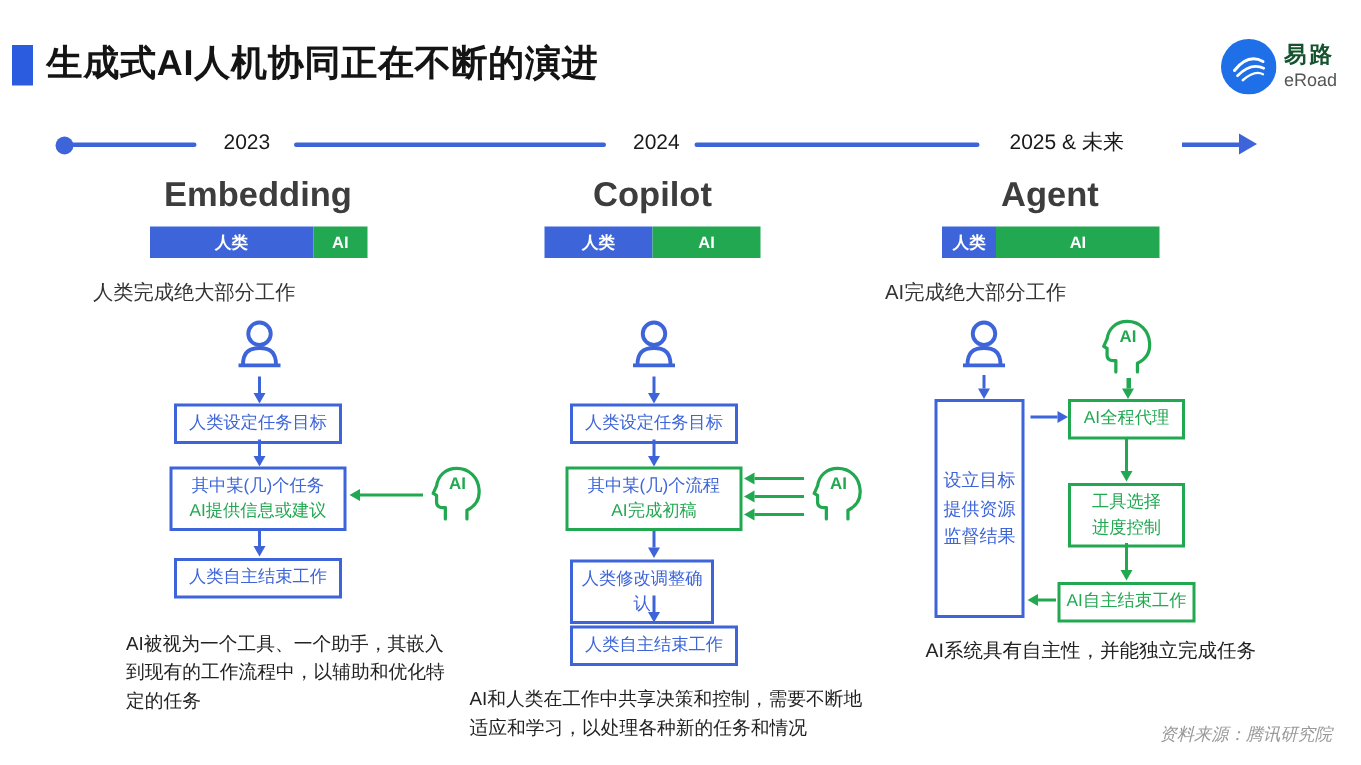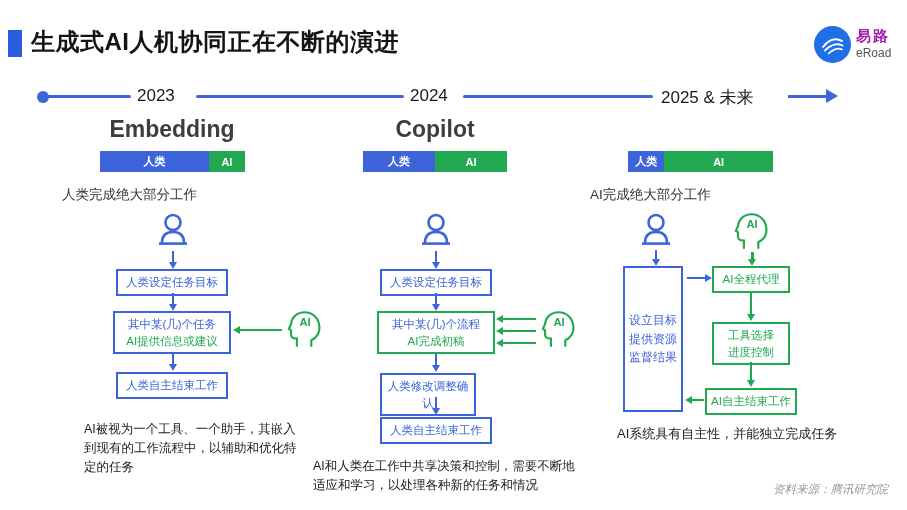--- a/index.html
+++ b/index.html
@@ -5,26 +5,26 @@
   html,body { margin:0; padding:0; }
   .slide {
     position:relative; width:907px; height:510px; background:#ffffff; overflow:hidden;
     font-family:"Liberation Sans","DejaVu Sans",sans-serif;
   }
   
   .accent-sq { position:absolute; left:8px; top:30px; width:14px; height:27px; background:#2B5CE0; }
   .main-title { position:absolute; left:31px; top:26px; font-size:24px; font-weight:700; color:#141414; letter-spacing:0.5px; }
   .logo { position:absolute; left:814px; top:26px; width:90px; height:38px; }
   .logo-circle { position:absolute; left:0; top:0; }
-  .logo-name { position:absolute; left:42px; top:1px; font-size:15px; font-weight:700; color:#a21caf; letter-spacing:2px; }
+  .logo-name { position:absolute; left:42px; top:1px; font-size:15px; font-weight:700; color:#14532d; letter-spacing:2px; }
   .logo-sub  { position:absolute; left:42px; top:20px; font-size:12px; color:#555; }
   
   .tl-dot  { position:absolute; left:37px; top:91px; width:12px; height:12px; border-radius:50%; background:#3D65D9; }
   .tl-seg  { position:absolute; top:95px; height:3px; background:#3D65D9; border-radius:2px; }
-  .tl-label{ position:absolute; top:86px; font-size:17px; color:#1a1a1a; white-space:nowrap; }
+  .tl-label{ position:absolute; top:86px; font-size:14px; color:#1a1a1a; white-space:nowrap;margin-left:12px; }
   .tl-arrow{ position:absolute; left:788px; top:95px; width:38px; height:3px; background:#3D65D9; }
   .tl-arrow::after { content:""; position:absolute; right:-12px; top:-6px;
     border-top:7.5px solid transparent; border-bottom:7.5px solid transparent; border-left:12px solid #3D65D9; }
   
   .stage-title { position:absolute; top:116px; width:200px; text-align:center; font-size:23px; font-weight:700; color:#3d3d3d; }
   .bar { position:absolute; top:151px; height:21px; display:flex; }
   .bar-seg { height:100%; display:flex; align-items:center; justify-content:center; color:#fff; font-size:11px; font-weight:700; overflow:hidden; }
   .bar-seg.human { background:#3D65D9; }
   .bar-seg.ai    { background:#21A851; }
   .stage-sub { position:absolute; top:186px; width:220px; text-align:left; font-size:13.5px; color:#333; white-space:nowrap; }
@@ -156,20 +156,21 @@
     <text x="20" y="19.5" text-anchor="middle" font-size="12.5" font-weight="bold" fill="#21A851">AI</text>
   </svg>
   <div class="varr blue" style="left:435px;top:354px;height:11px;"></div>
 
   <div class="fbox" style="left:380px;top:373px;width:96px;">人类修改调整确认</div>
   <div class="varr blue" style="left:435px;top:397px;height:11px;"></div>
   <div class="fbox" style="left:380px;top:417px;width:112px;">人类自主结束工作</div>
 
   <div class="caption" style="left:313px;top:457px;width:272px;">AI和人类在工作中共享决策和控制，需要不断地适应和学习，以处理各种新的任务和情况</div>
 
+  <div class="stage-title" style="left:600px;">Agent</div>
   <div class="bar" style="left:628px;width:145px;">
     <div class="bar-seg human" style="width: 25%;">
         <span>人类</span>
       </div>
     <div class="bar-seg ai" style="width: 75%;">
         <span>AI</span>
       </div>
   </div>
   <div class="stage-sub" style="left:590px;">AI完成绝大部分工作</div>
 

